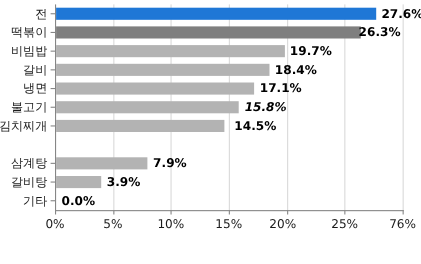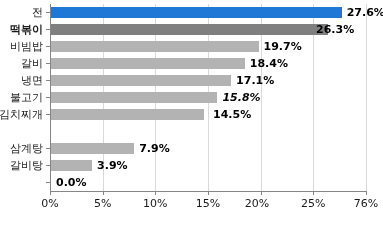--- a/index.html
+++ b/index.html
@@ -134,23 +134,23 @@
       <div class="gridline" style="left: 263.333px; background: rgb(217, 217, 217);"></div>
       <div class="gridline" style="left: 316px; background: rgb(217, 217, 217);"></div>
       <div class="row" style="top: 0px;">
         <div class="cat-tick" style="background: rgb(134, 134, 134);"></div>
         <div class="cat-label" style="color: rgb(26, 26, 26);">전</div>
         <div class="bar" style="width: 290.72px; background: rgb(31, 119, 214);"></div>
         <div class="bar-label" style="left: 296.72px;">27.6%</div>
       </div>
       <div class="row" style="top: 17px;">
         <div class="cat-tick" style="background: rgb(134, 134, 134);"></div>
-        <div class="cat-label" style="color: rgb(26, 26, 26); font-weight: bold;">떡볶이</div>
+        <div class="cat-label" style="color: rgb(26, 26, 26);">떡볶이</div>
         <div class="bar" style="width: 277.027px; background: rgb(127, 127, 127);"></div>
-        <div class="bar-label" style="left: 266px;">26.3%</div>
+        <div class="bar-label" style="left: 276px;">26.3%</div>
       </div>
       <div class="row" style="top: 34px;">
         <div class="cat-tick" style="background: rgb(134, 134, 134);"></div>
         <div class="cat-label" style="color: rgb(26, 26, 26); margin-left: 48px;">비빔밥</div>
         <div class="bar" style="width: 207.507px; background: rgb(179, 179, 179);"></div>
         <div class="bar-label" style="left: 213.507px;">19.7%</div>
       </div>
       <div class="row" style="top: 51px;">
         <div class="cat-tick" style="background: rgb(134, 134, 134);"></div>
         <div class="cat-label" style="color: rgb(26, 26, 26);">갈비</div>
@@ -182,20 +182,21 @@
         <div class="bar-label" style="left: 89.2133px;">7.9%</div>
       </div>
       <div class="row" style="top: 153px;">
         <div class="cat-tick" style="background: rgb(134, 134, 134);"></div>
         <div class="cat-label" style="color: rgb(26, 26, 26);">갈비탕</div>
         <div class="bar" style="width: 41.08px; background: rgb(179, 179, 179);"></div>
         <div class="bar-label" style="left: 47.08px;">3.9%</div>
       </div>
       <div class="row" style="top: 170px;">
         <div class="cat-tick" style="background: rgb(134, 134, 134);"></div>
+        <div class="cat-label" style="color: rgb(26, 26, 26);">기타</div>
         <div class="bar-label" style="left: 6px;">0.0%</div>
       </div>
     </div>
 
   <div id="xaxis-layer">
       <div class="xtick" style="left: 50px; background: rgb(134, 134, 134);"></div>
       <div class="xlabel" style="left: 50px; color: rgb(26, 26, 26);">0%</div>
       <div class="xtick" style="left: 102.667px; background: rgb(134, 134, 134);"></div>
       <div class="xlabel" style="left: 102.667px; color: rgb(26, 26, 26);">5%</div>
       <div class="xtick" style="left: 155.333px; background: rgb(134, 134, 134);"></div>

